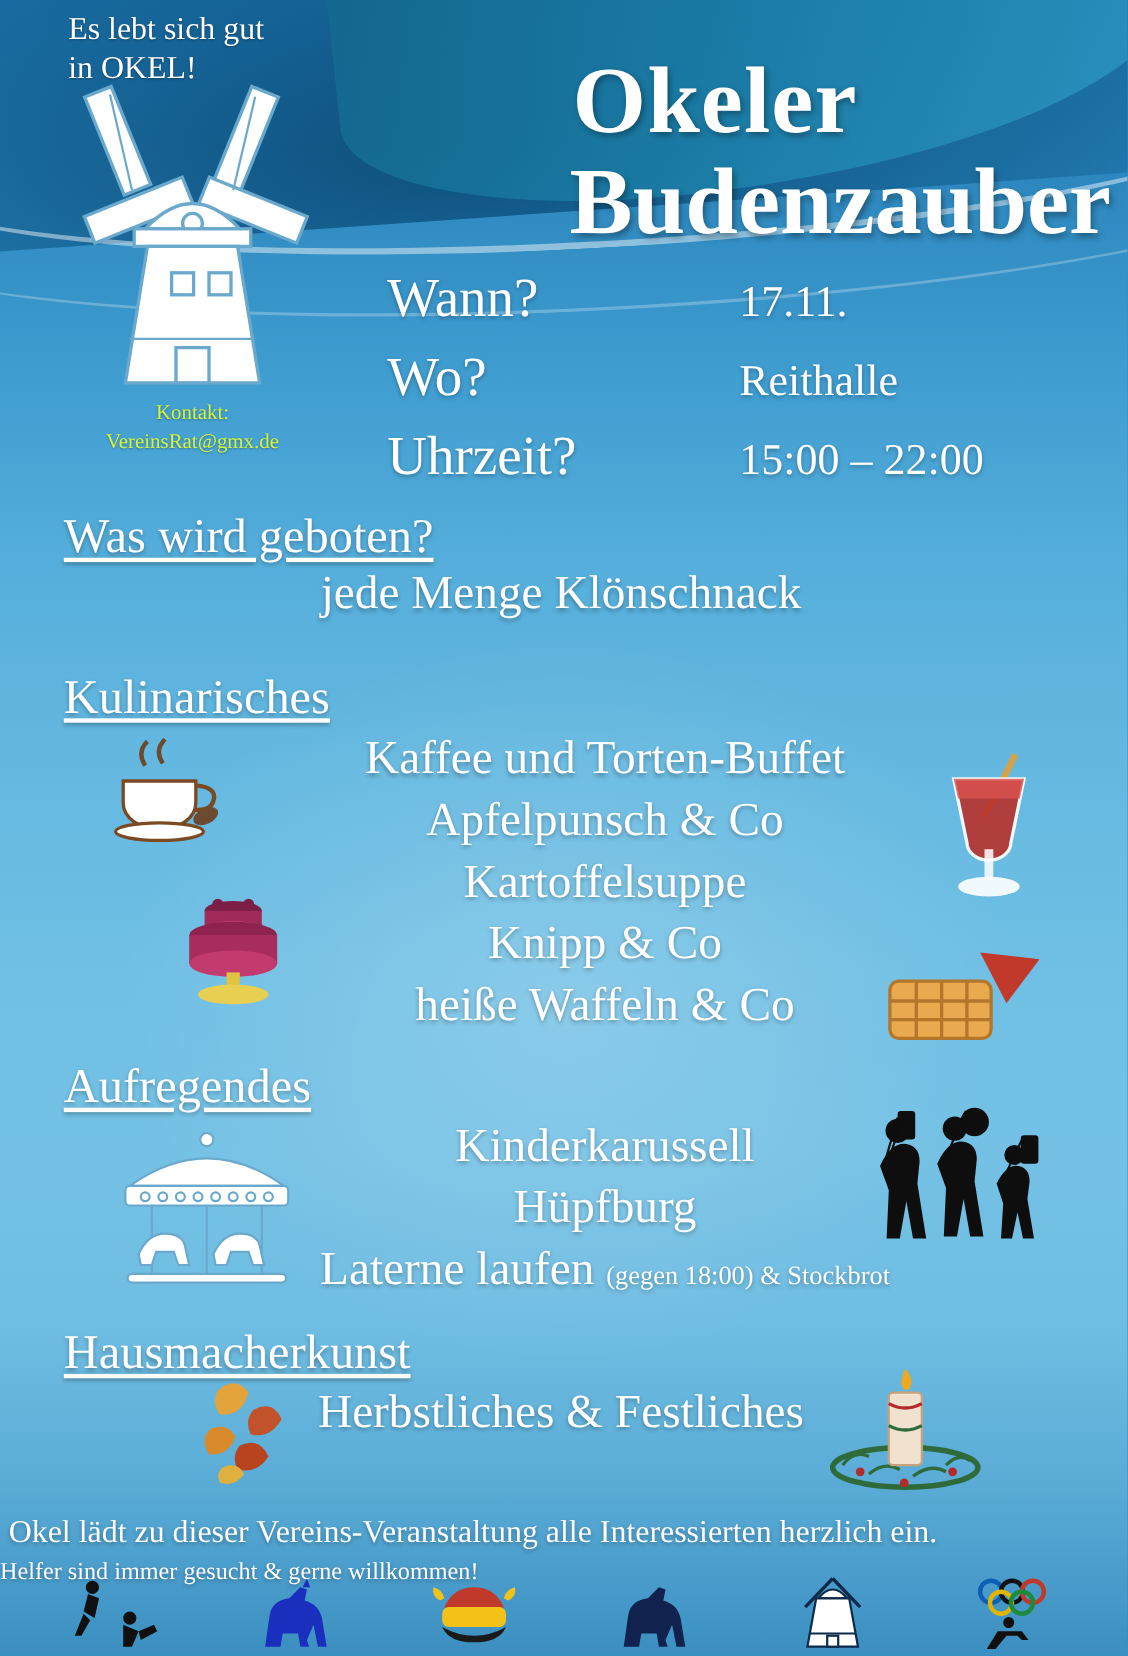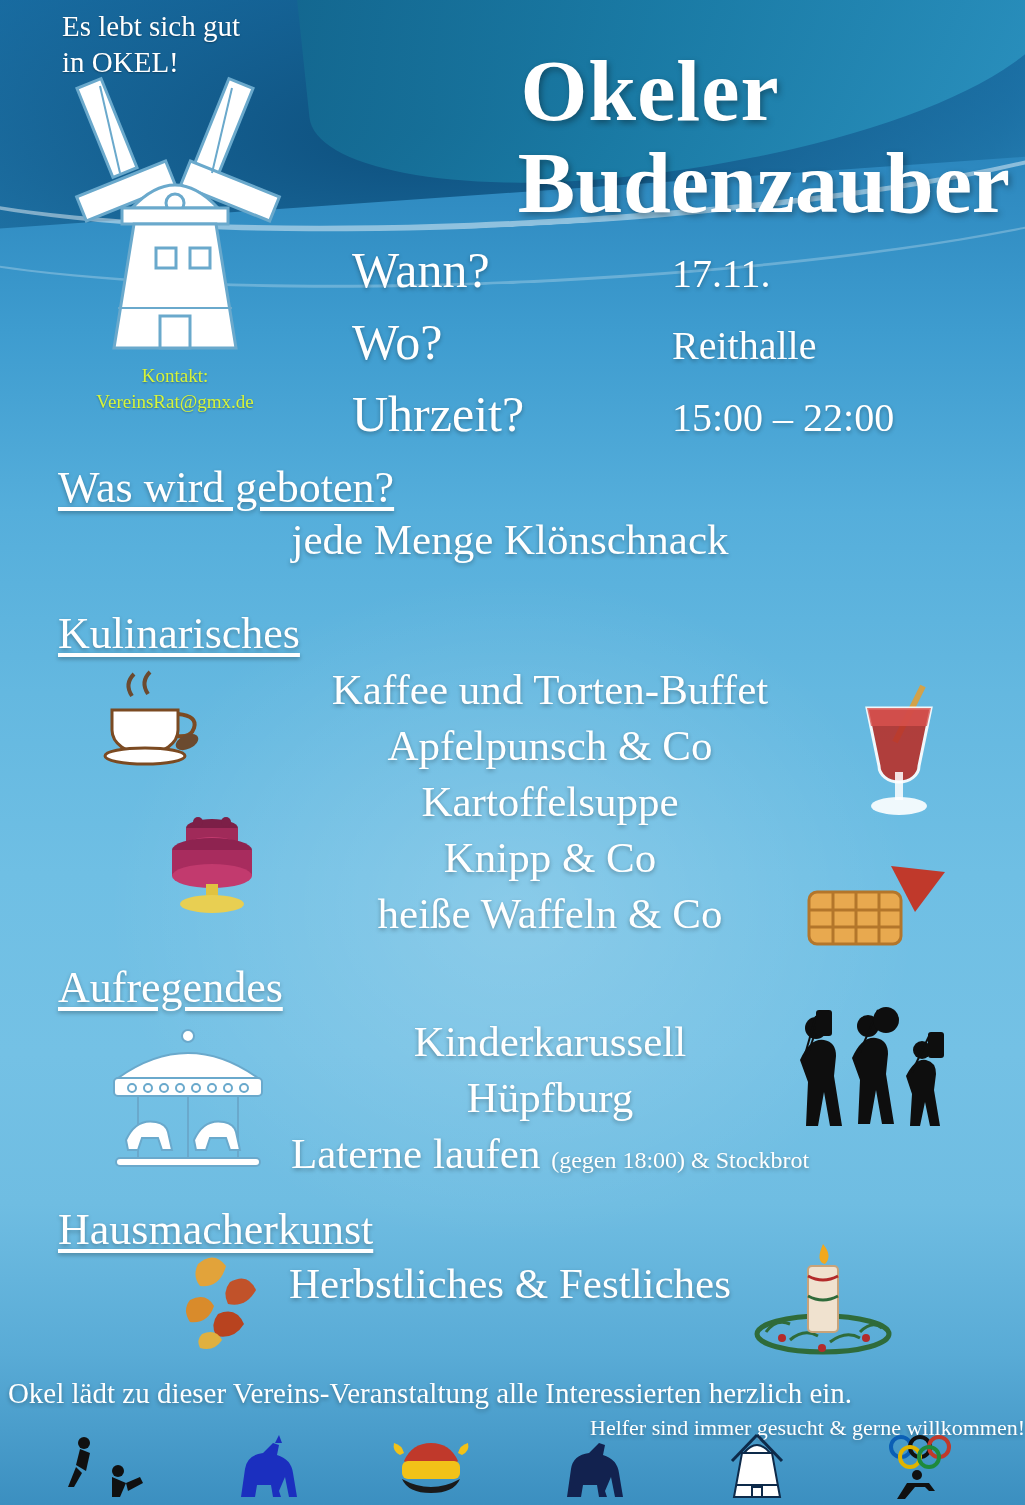--- a/index.html
+++ b/index.html
@@ -206,21 +206,21 @@
     width: 860px;
     text-align: center;
     font-size: 29px;
     text-shadow: 0 2px 4px rgba(0,0,0,.3);
   }
   .footer-sub {
     position: absolute;
     top: 1415px;
     left: 0;
     width: 1025px;
-    text-align: right;
+    text-align: left;
     font-size: 22px;
     text-shadow: 0 2px 4px rgba(0,0,0,.3);
   }
   .footer-icons {
     position: absolute;
     bottom: 4px;
     left: 0;
     width: 1025px;
     height: 72px;
     display: flex;

